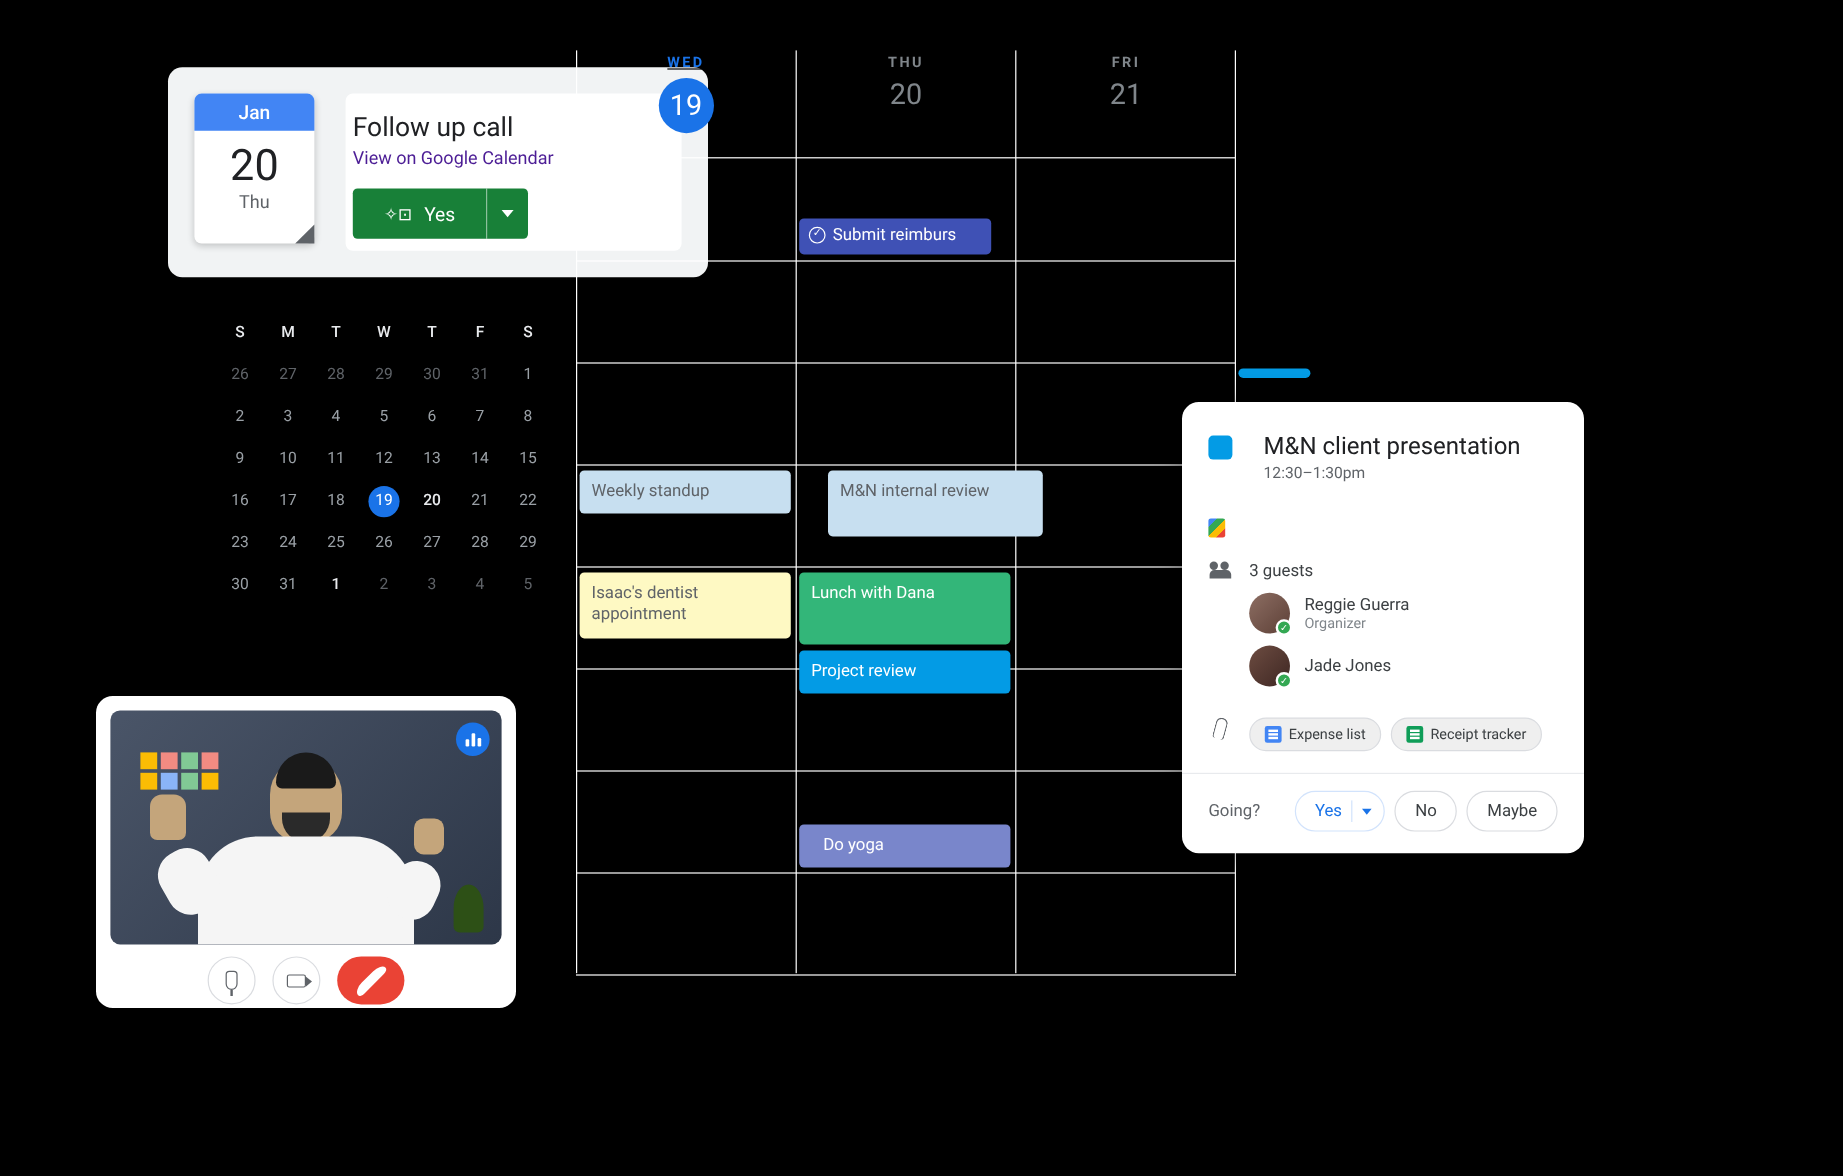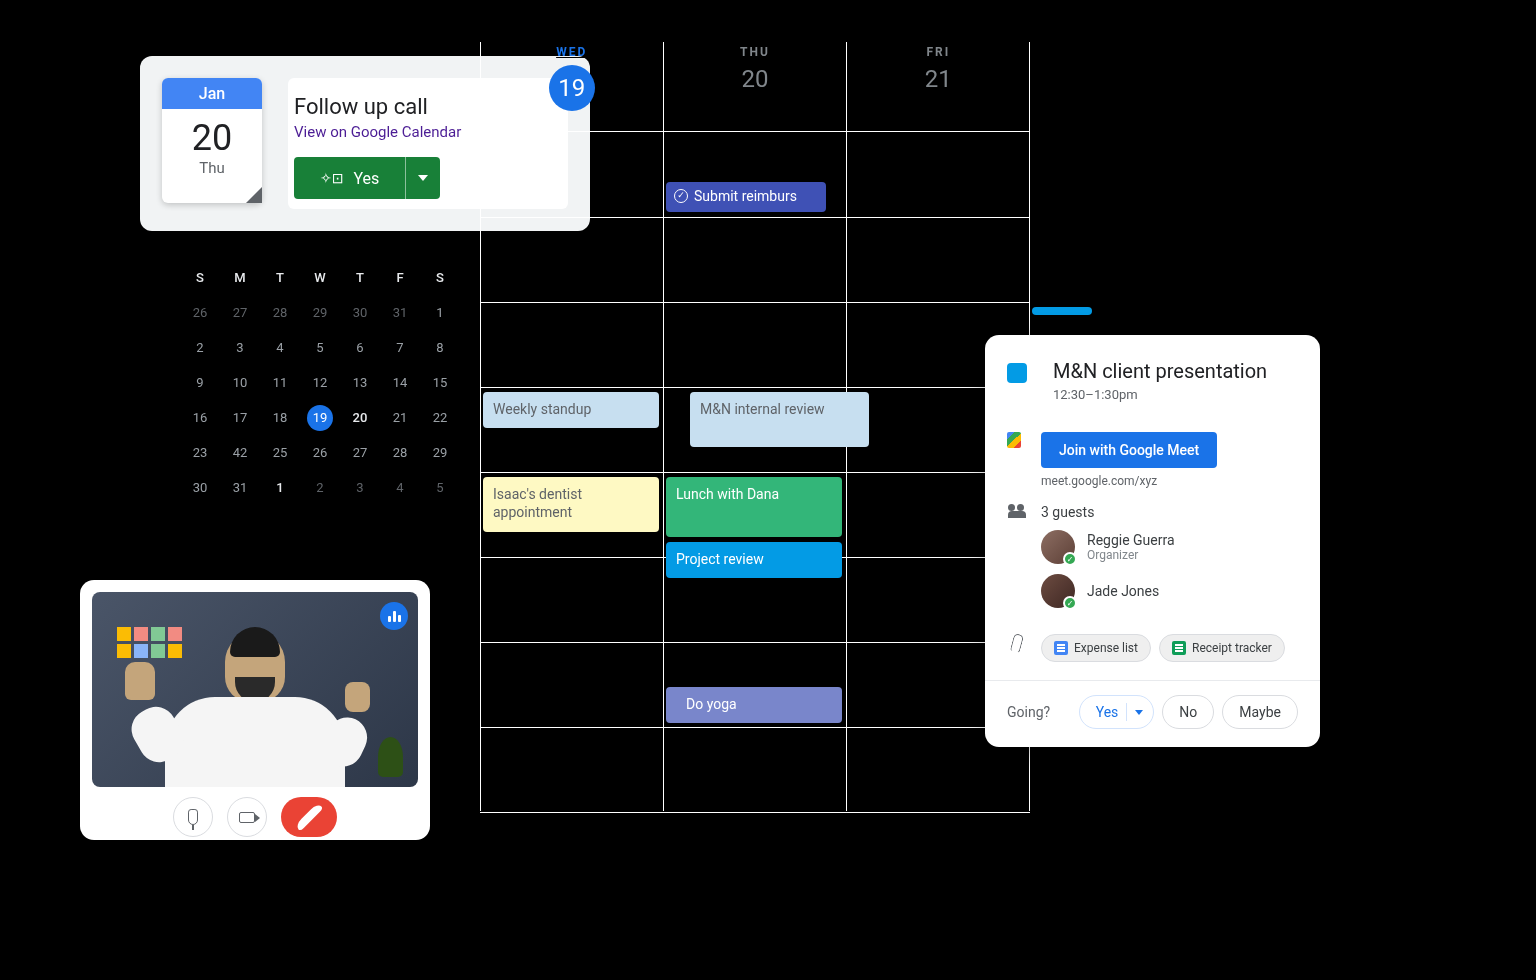--- a/index.html
+++ b/index.html
@@ -181,21 +181,21 @@
         <div class="mini-cal-cell ">18</div>
         <div class="mini-cal-cell today">
           <span>19</span>
         </div>
         <div class="mini-cal-cell bold">20</div>
         <div class="mini-cal-cell ">21</div>
         <div class="mini-cal-cell ">22</div>
       </div>
       <div class="mini-cal-row">
         <div class="mini-cal-cell ">23</div>
-        <div class="mini-cal-cell ">42</div>
+        <div class="mini-cal-cell ">24</div>
         <div class="mini-cal-cell ">25</div>
         <div class="mini-cal-cell ">26</div>
         <div class="mini-cal-cell ">27</div>
         <div class="mini-cal-cell ">28</div>
         <div class="mini-cal-cell ">29</div>
       </div>
       <div class="mini-cal-row">
         <div class="mini-cal-cell ">30</div>
         <div class="mini-cal-cell ">31</div>
         <div class="mini-cal-cell bold">1</div>
@@ -302,24 +302,20 @@
       <div class="detail-title">M&amp;N client presentation</div>
       <div class="detail-time">12:30–1:30pm</div>
     </div>
   </div>
   <div class="detail-row">
     <div class="detail-icon">
         <div class="meet-logo">
           <div class="meet-logo-body"></div>
         </div>
       </div>
-    <div>
-      <button class="join-btn">Join with Google Meet</button>
-      <div class="meet-url">meet.google.com/xyz</div>
-    </div>
   </div>
   <div class="detail-row">
     <div class="detail-icon">
         <div class="people-icon"></div>
       </div>
     <div style="flex:1">
       <div class="guest-count">3 guests</div>
       <div class="guest">
         <div class="avatar" style="background:linear-gradient(135deg,#8d6e63,#5d4037)">
             <div class="avatar-check">✓</div>

